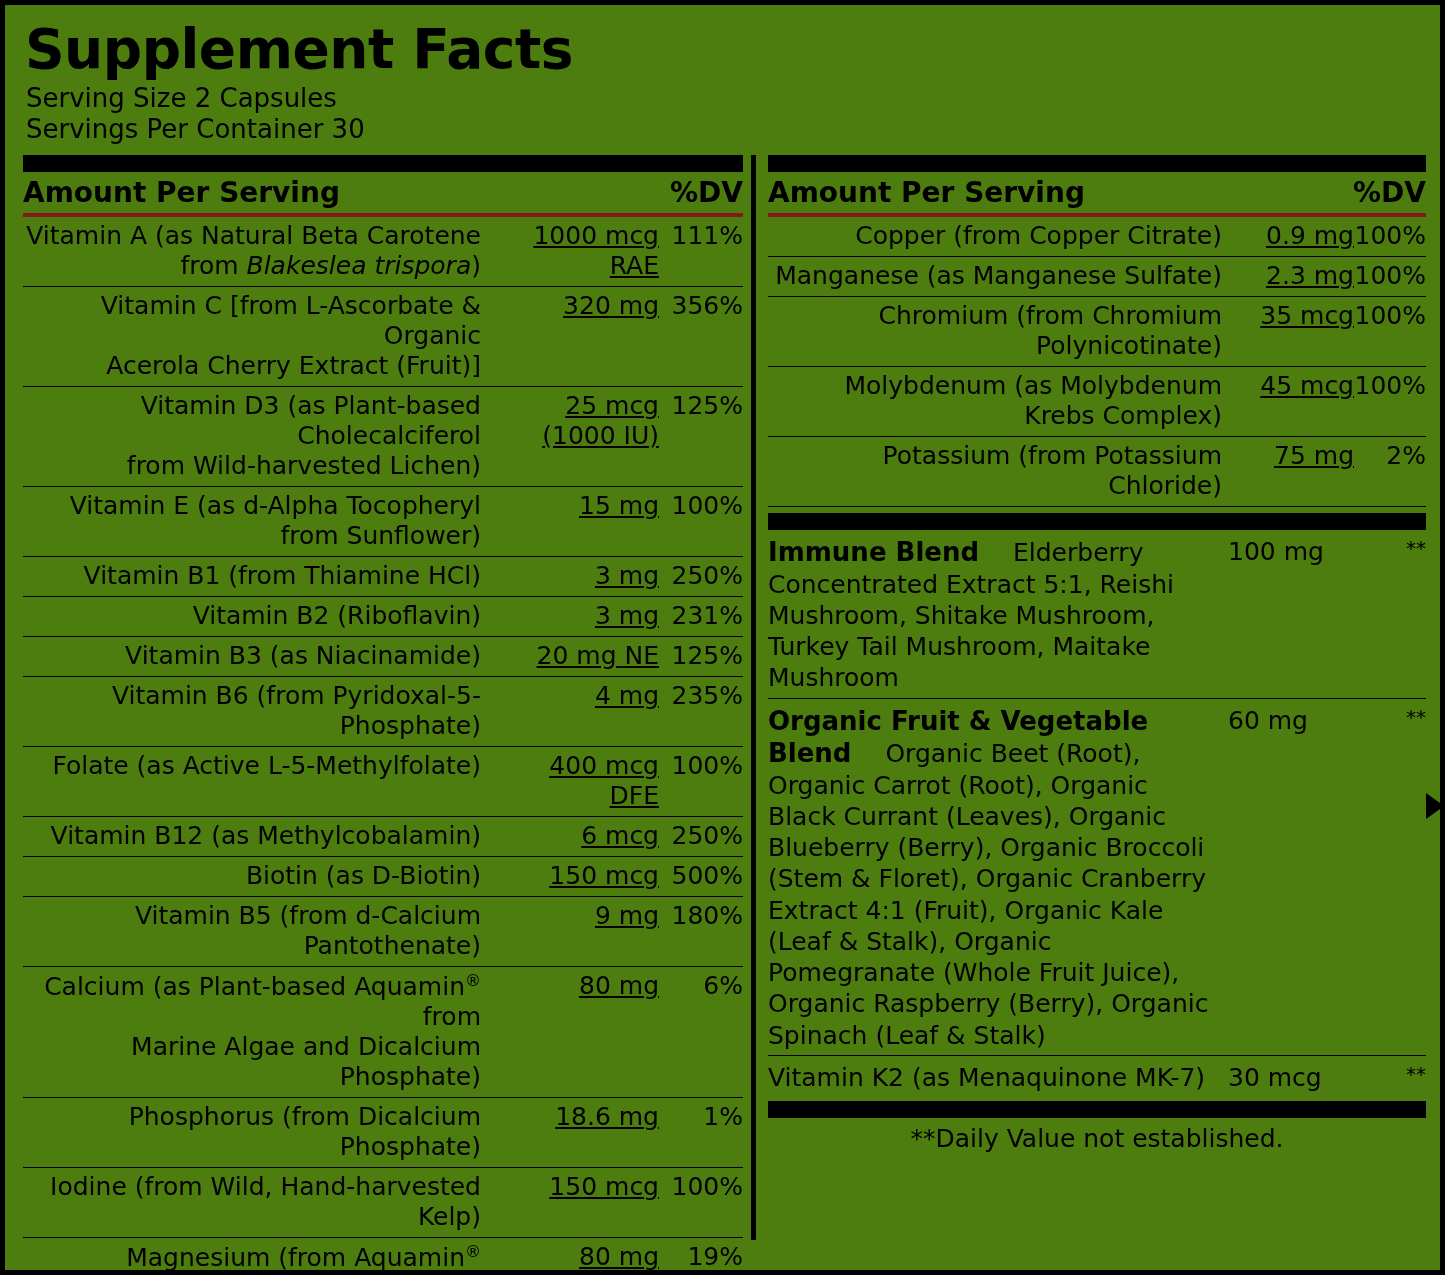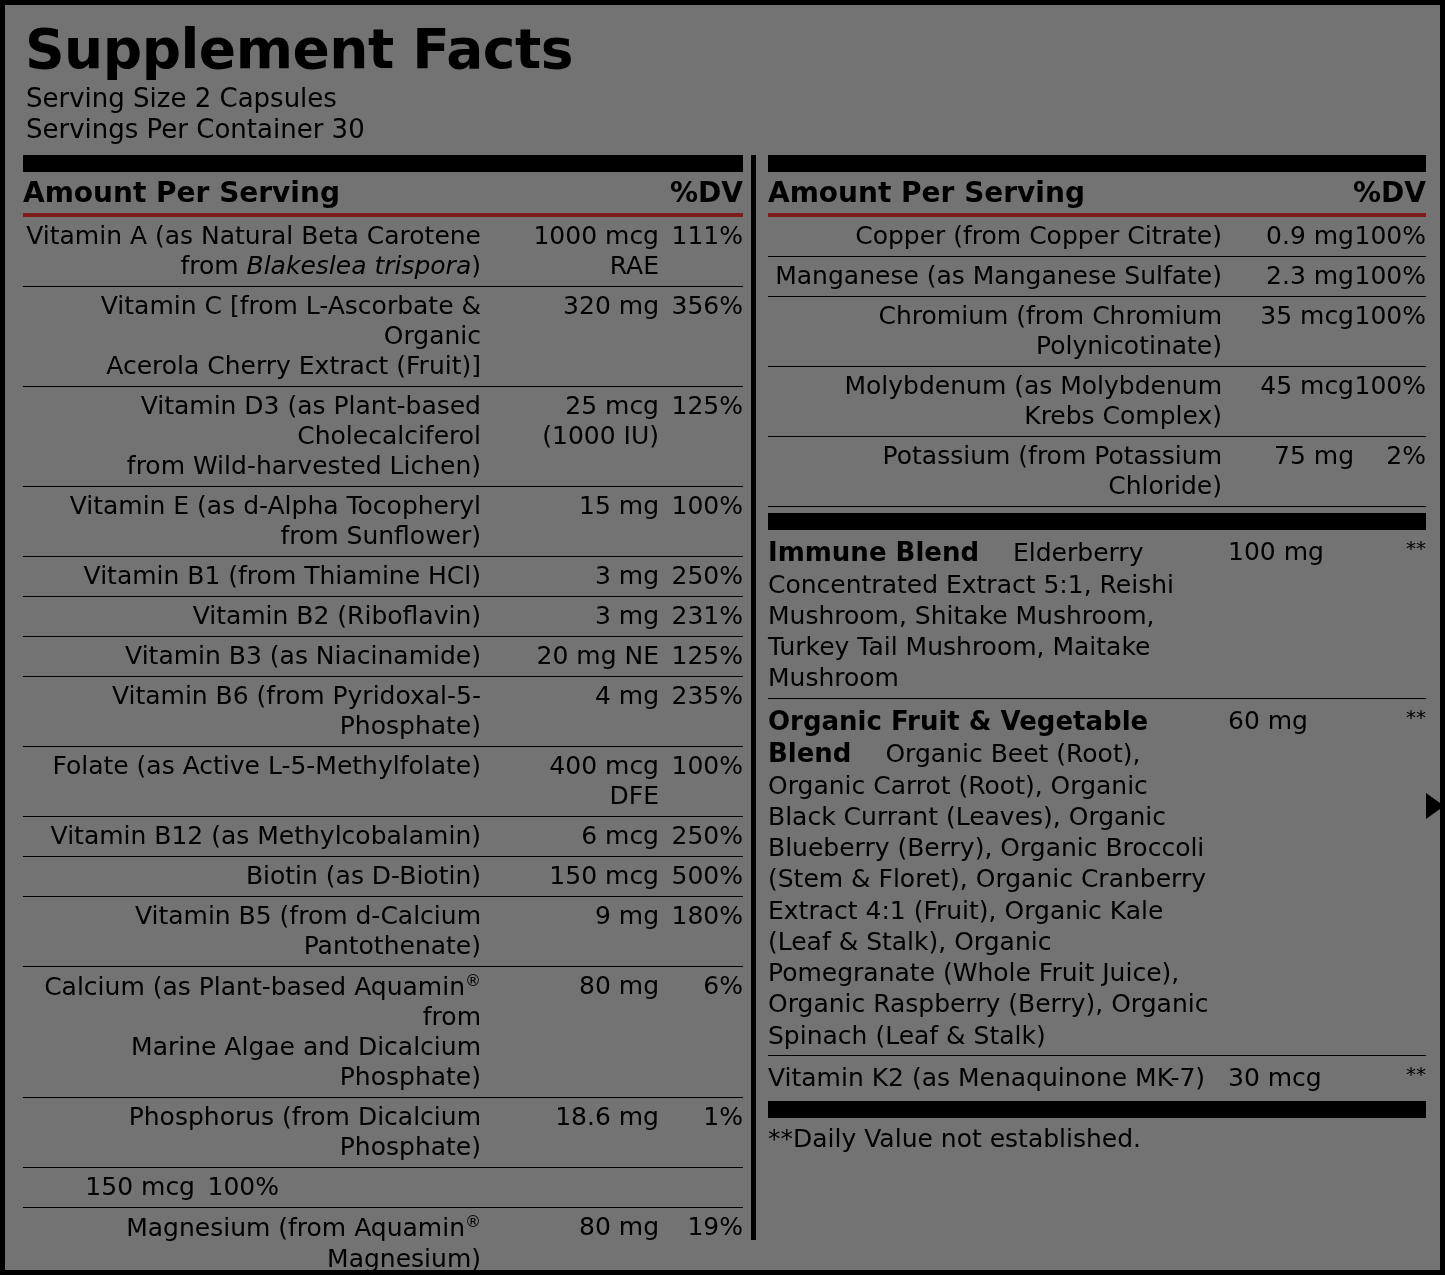--- a/index.html
+++ b/index.html
@@ -10,21 +10,21 @@
   body {
     font-family: "DejaVu Sans", "Liberation Sans", sans-serif;
     color: #000000;
   }
   #panel {
     position: relative;
     width: 1445px;
     height: 1275px;
     box-sizing: border-box;
     border: 5px solid #000;
-    background: #737373;
+    background: #4d7c0f;
     overflow: hidden;
   }
   .inner {
     position: absolute;
     left: 18px;
     top: 8px;
     right: 14px;
     bottom: 8px;
   }
   .title {
@@ -87,20 +87,21 @@
   }
   .row:last-child { border-bottom: none; }
   .row .name {
     flex: 1;
     padding-right: 6px;
     text-align: right;
   }
   .row .amt {
     text-align: right;
     white-space: pre-line;
+    text-decoration: underline;
   }
   .row .dv {
     text-align: right;
   }
   
   .col-left .amt { width: 172px; }
   .col-left .dv  { width: 84px; }
   
   .col-right .amt { width: 126px; }
   .col-right .dv  { width: 72px; }
@@ -117,20 +118,21 @@
   }
   .blend-name { flex: 1; padding-right: 6px; }
   .blend-title { font-weight: bold; font-size: 26px; }
   .blend-body { padding-left: 26px; padding-top: 2px; }
   .blend-amt { width: 126px; text-align: left; }
   .blend-dv { width: 72px; text-align: right; font-size: 20px; vertical-align: super; }
   .sep-thin { border-top: 1.5px solid #000; }
   .footnote {
     font-size: 25px;
     padding-top: 6px;
+    text-align: center;
   }
   .arrow {
     position: absolute;
     right: -4px;
     top: 788px;
     width: 0;
     height: 0;
     border-top: 13px solid transparent;
     border-bottom: 13px solid transparent;
     border-left: 18px solid #000;
@@ -234,20 +236,21 @@
           <span class="dv">6%</span>
         </div>
 
         <div class="row">
           <span class="name">Phosphorus (from Dicalcium Phosphate)</span>
           <span class="amt">18.6 mg</span>
           <span class="dv">1%</span>
         </div>
 
         <div class="row">
+          <span class="name">Iodine (from Wild, Hand-harvested Kelp)</span>
           <span class="amt">150 mcg</span>
           <span class="dv">100%</span>
         </div>
 
         <div class="row">
           <span class="name">Magnesium (from Aquamin<span class="regmark">®</span> Magnesium)</span>
           <span class="amt">80 mg</span>
           <span class="dv">19%</span>
         </div>
 

